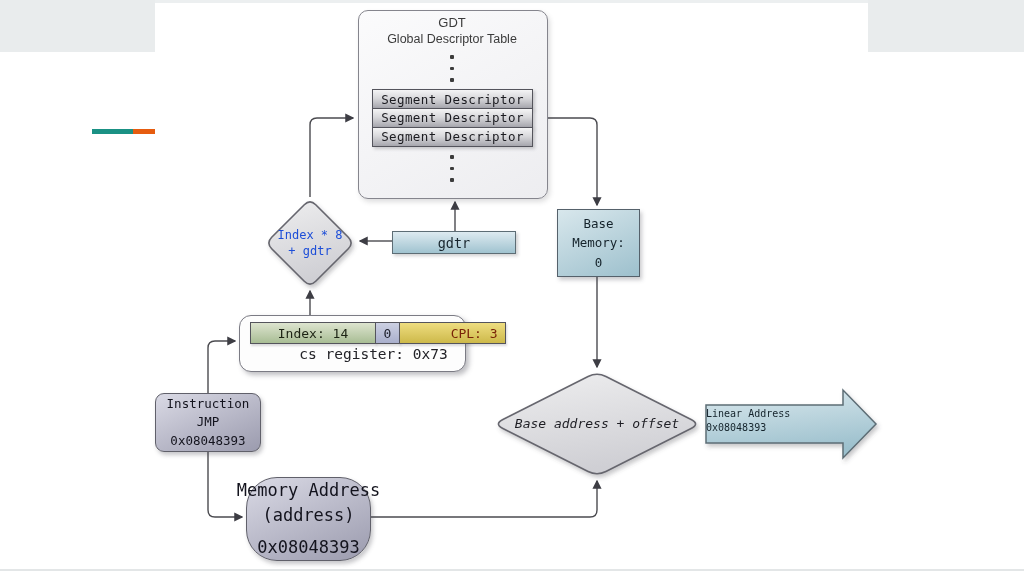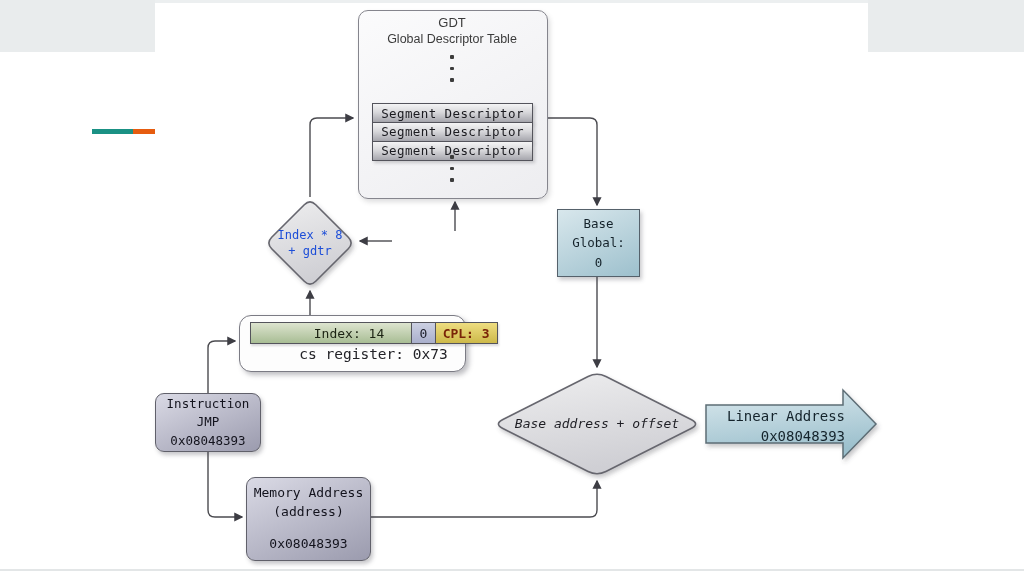--- a/index.html
+++ b/index.html
@@ -21,21 +21,21 @@
   
   .gdt-box{left:358px;top:10px;width:188px;height:187px;border:1.5px solid #85858d;
            border-radius:10px;background:linear-gradient(150deg,#fbfbfc,#ededf0);
            box-shadow:2px 3px 5px rgba(70,70,80,0.18);}
   .gdt-title{left:358px;top:15px;width:188px;text-align:center;font-size:13px;color:#3b3b3b;}
   .gdt-sub{left:358px;top:32px;width:188px;text-align:center;font-size:12.5px;color:#3b3b3b;}
   .vdots{left:450px;width:4px;}
   .vdots .dot{width:3.5px;height:3.5px;background:#3c3c3c;border-radius:1px;margin:0 0 8px 0;}
   .vdots-top{top:55px;}
   .vdots-bottom{top:155px;}
-  .seg-rows{left:372px;top:89px;width:161px;margin-top:14px;}
+  .seg-rows{left:372px;top:89px;width:161px;}
   .seg-row{height:18px;border:1.2px solid #54545c;margin-top:-1.2px;
            background:linear-gradient(to bottom,#f4f4f5 0%,#d9d9dc 45%,#a6a6ad 100%);
            display:flex;align-items:center;justify-content:center;
            font-size:12.5px;letter-spacing:0.4px;color:#1b1b20;
            box-shadow:2px 2px 3px rgba(70,70,80,0.25);}
   .seg-row:first-child{margin-top:0;}
 
   
   .cline{white-space:pre;}
 
@@ -50,42 +50,42 @@
             font-size:12.5px;line-height:1.55;color:#15232b;
             box-shadow:2px 3px 4px rgba(70,70,80,0.28);}
 
   
   .cs-box{left:239px;top:315px;width:225px;height:55px;border:1.5px solid #7b7b84;
           border-radius:12px;background:#fdfdfd;box-shadow:3px 3px 5px rgba(70,70,80,0.35);}
   .sel-row{left:250px;top:322px;display:flex;height:22px;}
   .sel-cell{border:1.2px solid #54545c;display:flex;align-items:center;justify-content:center;
             font-size:13px;margin-left:-1.2px;box-shadow:1px 2px 2px rgba(70,70,80,0.2);}
   .cell-index{width:124px;margin-left:0;color:#1d2414;
-              background:linear-gradient(to bottom,#dde4cf,#a8bd94);padding-left:36px;}
+              background:linear-gradient(to bottom,#dde4cf,#a8bd94);}
   .cell-ti{width:23px;color:#20222e;background:linear-gradient(to bottom,#ccd0e2,#a9afcc);}
-  .cell-cpl{width:61px;color:#7a2408;font-weight:bold;
-            background:linear-gradient(to bottom,#eedd80,#cdb94a);}
+  .cell-cpl{width:61px;color:#7a2408;font-weight:normal;
+            background:linear-gradient(to bottom,#eedd80,#cdb94a);padding-left:44px;}
   .cs-text{left:239px;top:346px;width:269px;text-align:center;font-size:14.5px;color:#232328;}
 
   
   .purple{border:1.5px solid #60606a;border-radius:9px;
           background:linear-gradient(155deg,#dadae5 0%,#bdbdcc 45%,#9b9bae 100%);
           display:flex;flex-direction:column;align-items:center;justify-content:center;
           color:#13131d;box-shadow:2px 3px 4px rgba(70,70,80,0.3);}
   .instr-box{left:155px;top:393px;width:104px;height:57px;font-size:12.5px;line-height:1.45;}
-  .mem-box{left:246px;top:477px;width:123px;height:82px;font-size:13px;line-height:1.45;}
+  .mem-box{left:246px;top:477px;width:123px;height:82px;font-size:17px;line-height:1.45;border-radius:31px;}
   .mem-gap{height:14px;}
 
   
   .idx-diamond-label{left:265px;top:228px;width:90px;text-align:center;
                      font-size:12px;line-height:1.3;color:#1d4ed8;}
   .sum-diamond-label{left:497px;top:416px;width:200px;text-align:center;
                      font-size:13px;color:#1e1e24;font-style:italic;}
-  .linear-label{left:706px;top:407px;width:139px;text-align:right;
-                font-size:14px;line-height:1.4;color:#14232b;}
+  .linear-label{left:706px;top:407px;width:139px;text-align:left;
+                font-size:10px;line-height:1.4;color:#14232b;}
 
   svg.wires{position:absolute;left:0;top:0;}
 </style>
 </head>
 <body>
 
 <div class="stage">
 
   <div class="abs top-strip"></div>
   <div class="abs corner-block corner-left"></div>
@@ -150,24 +150,25 @@
     <div class="dot"></div>
       <div class="dot"></div>
       <div class="dot"></div>
   </div>
 
   <div class="abs idx-diamond-label mono">
     <div class="cline">Index * 8</div>
     <div class="cline">+ gdtr</div>
   </div>
 
+  <div class="abs gdtr-box mono">gdtr</div>
 
   <div class="abs base-box mono">
     <div class="cline">Base</div>
-    <div class="cline">Global:</div>
+    <div class="cline">Memory:</div>
     <div class="cline">0</div>
   </div>
 
   <div class="abs cs-box"></div>
   <div class="abs sel-row mono">
     <div class="sel-cell cell-index">Index: 14</div>
     <div class="sel-cell cell-ti">0</div>
     <div class="sel-cell cell-cpl">CPL: 3</div>
   </div>
   <div class="abs cs-text mono">cs register: 0x73</div>

